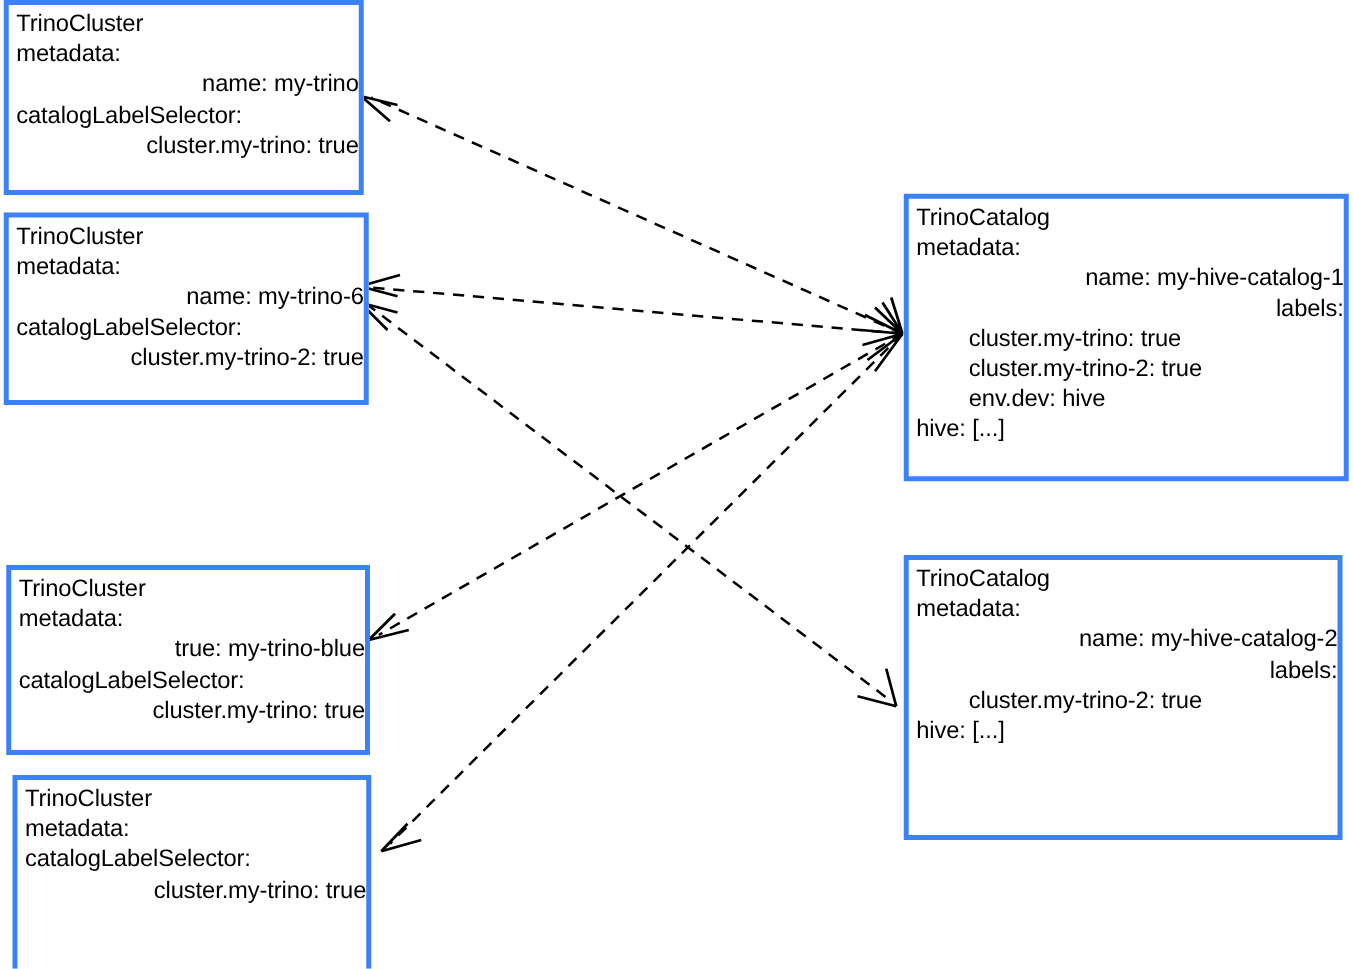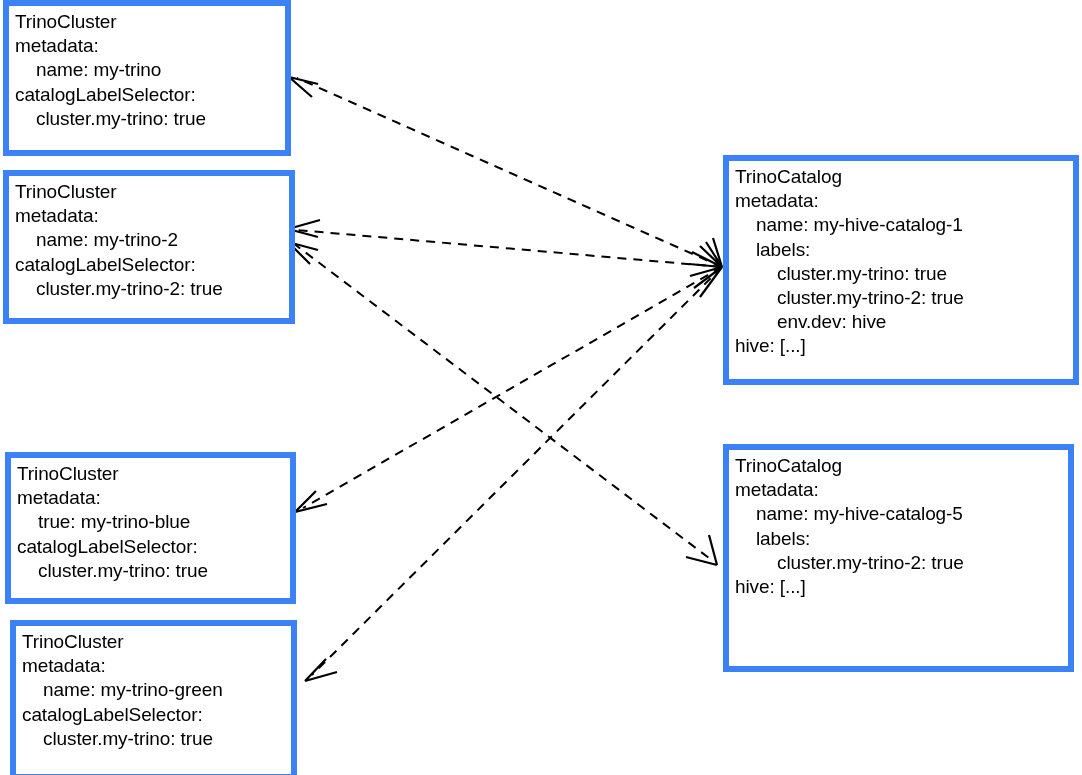--- a/index.html
+++ b/index.html
@@ -19,34 +19,34 @@
     position: absolute;
     left: 0;
     top: 0;
     width: 1082px;
     height: 775px;
     pointer-events: none;
   }
   .node {
     position: absolute;
     box-sizing: border-box;
-    border: 6px solid #3b82f6;
+    border: 4px solid #3b82f6;
     background: #ffffff;
     padding: 4px 0 0 6px;
     z-index: 2;
   }
   .line {
     font-family: "Liberation Sans", sans-serif;
     font-size: 19px;
     line-height: 24.2px;
     color: #000000;
     white-space: pre;
     letter-spacing: -0.1px;
   }
-  .ind1 { padding-left: 21px; }
+  .ind1 { padding-left: 21px; text-align: right; }
   .ind2 { padding-left: 42px; }
 </style>
 </head>
 <body>
 
 <div id="canvas">
 
   <svg id="edges" viewBox="0 0 1082 775" width="1082" height="775">
     <defs></defs>
 
@@ -87,54 +87,53 @@
     <div class="line">TrinoCluster</div>
     <div class="line">metadata:</div>
     <div class="line ind1">name: my-trino</div>
     <div class="line">catalogLabelSelector:</div>
     <div class="line ind1">cluster.my-trino: true</div>
   </div>
 
   <div class="node" style="left:3px; top:170px; width:292px; height:154px;">
     <div class="line">TrinoCluster</div>
     <div class="line">metadata:</div>
-    <div class="line ind1">name: my-trino-2</div>
+    <div class="line ind1">name: my-trino-6</div>
     <div class="line">catalogLabelSelector:</div>
     <div class="line ind1">cluster.my-trino-2: true</div>
   </div>
 
   <div class="node" style="left:5px; top:452px; width:291px; height:152px;">
     <div class="line">TrinoCluster</div>
     <div class="line">metadata:</div>
     <div class="line ind1">true: my-trino-blue</div>
     <div class="line">catalogLabelSelector:</div>
     <div class="line ind1">cluster.my-trino: true</div>
   </div>
 
   <div class="node" style="left:10px; top:620px; width:287px; height:160px;">
     <div class="line">TrinoCluster</div>
     <div class="line">metadata:</div>
-    <div class="line ind1">name: my-trino-green</div>
     <div class="line">catalogLabelSelector:</div>
     <div class="line ind1">cluster.my-trino: true</div>
   </div>
 
   <div class="node" style="left:723px; top:155px; width:356px; height:230px;">
     <div class="line">TrinoCatalog</div>
     <div class="line">metadata:</div>
     <div class="line ind1">name: my-hive-catalog-1</div>
     <div class="line ind1">labels:</div>
     <div class="line ind2">cluster.my-trino: true</div>
     <div class="line ind2">cluster.my-trino-2: true</div>
     <div class="line ind2">env.dev: hive</div>
     <div class="line">hive: [...]</div>
   </div>
 
   <div class="node" style="left:723px; top:444px; width:351px; height:228px;">
     <div class="line">TrinoCatalog</div>
     <div class="line">metadata:</div>
-    <div class="line ind1">name: my-hive-catalog-5</div>
+    <div class="line ind1">name: my-hive-catalog-2</div>
     <div class="line ind1">labels:</div>
     <div class="line ind2">cluster.my-trino-2: true</div>
     <div class="line">hive: [...]</div>
   </div>
 
 </div>
 
 </body></html>

